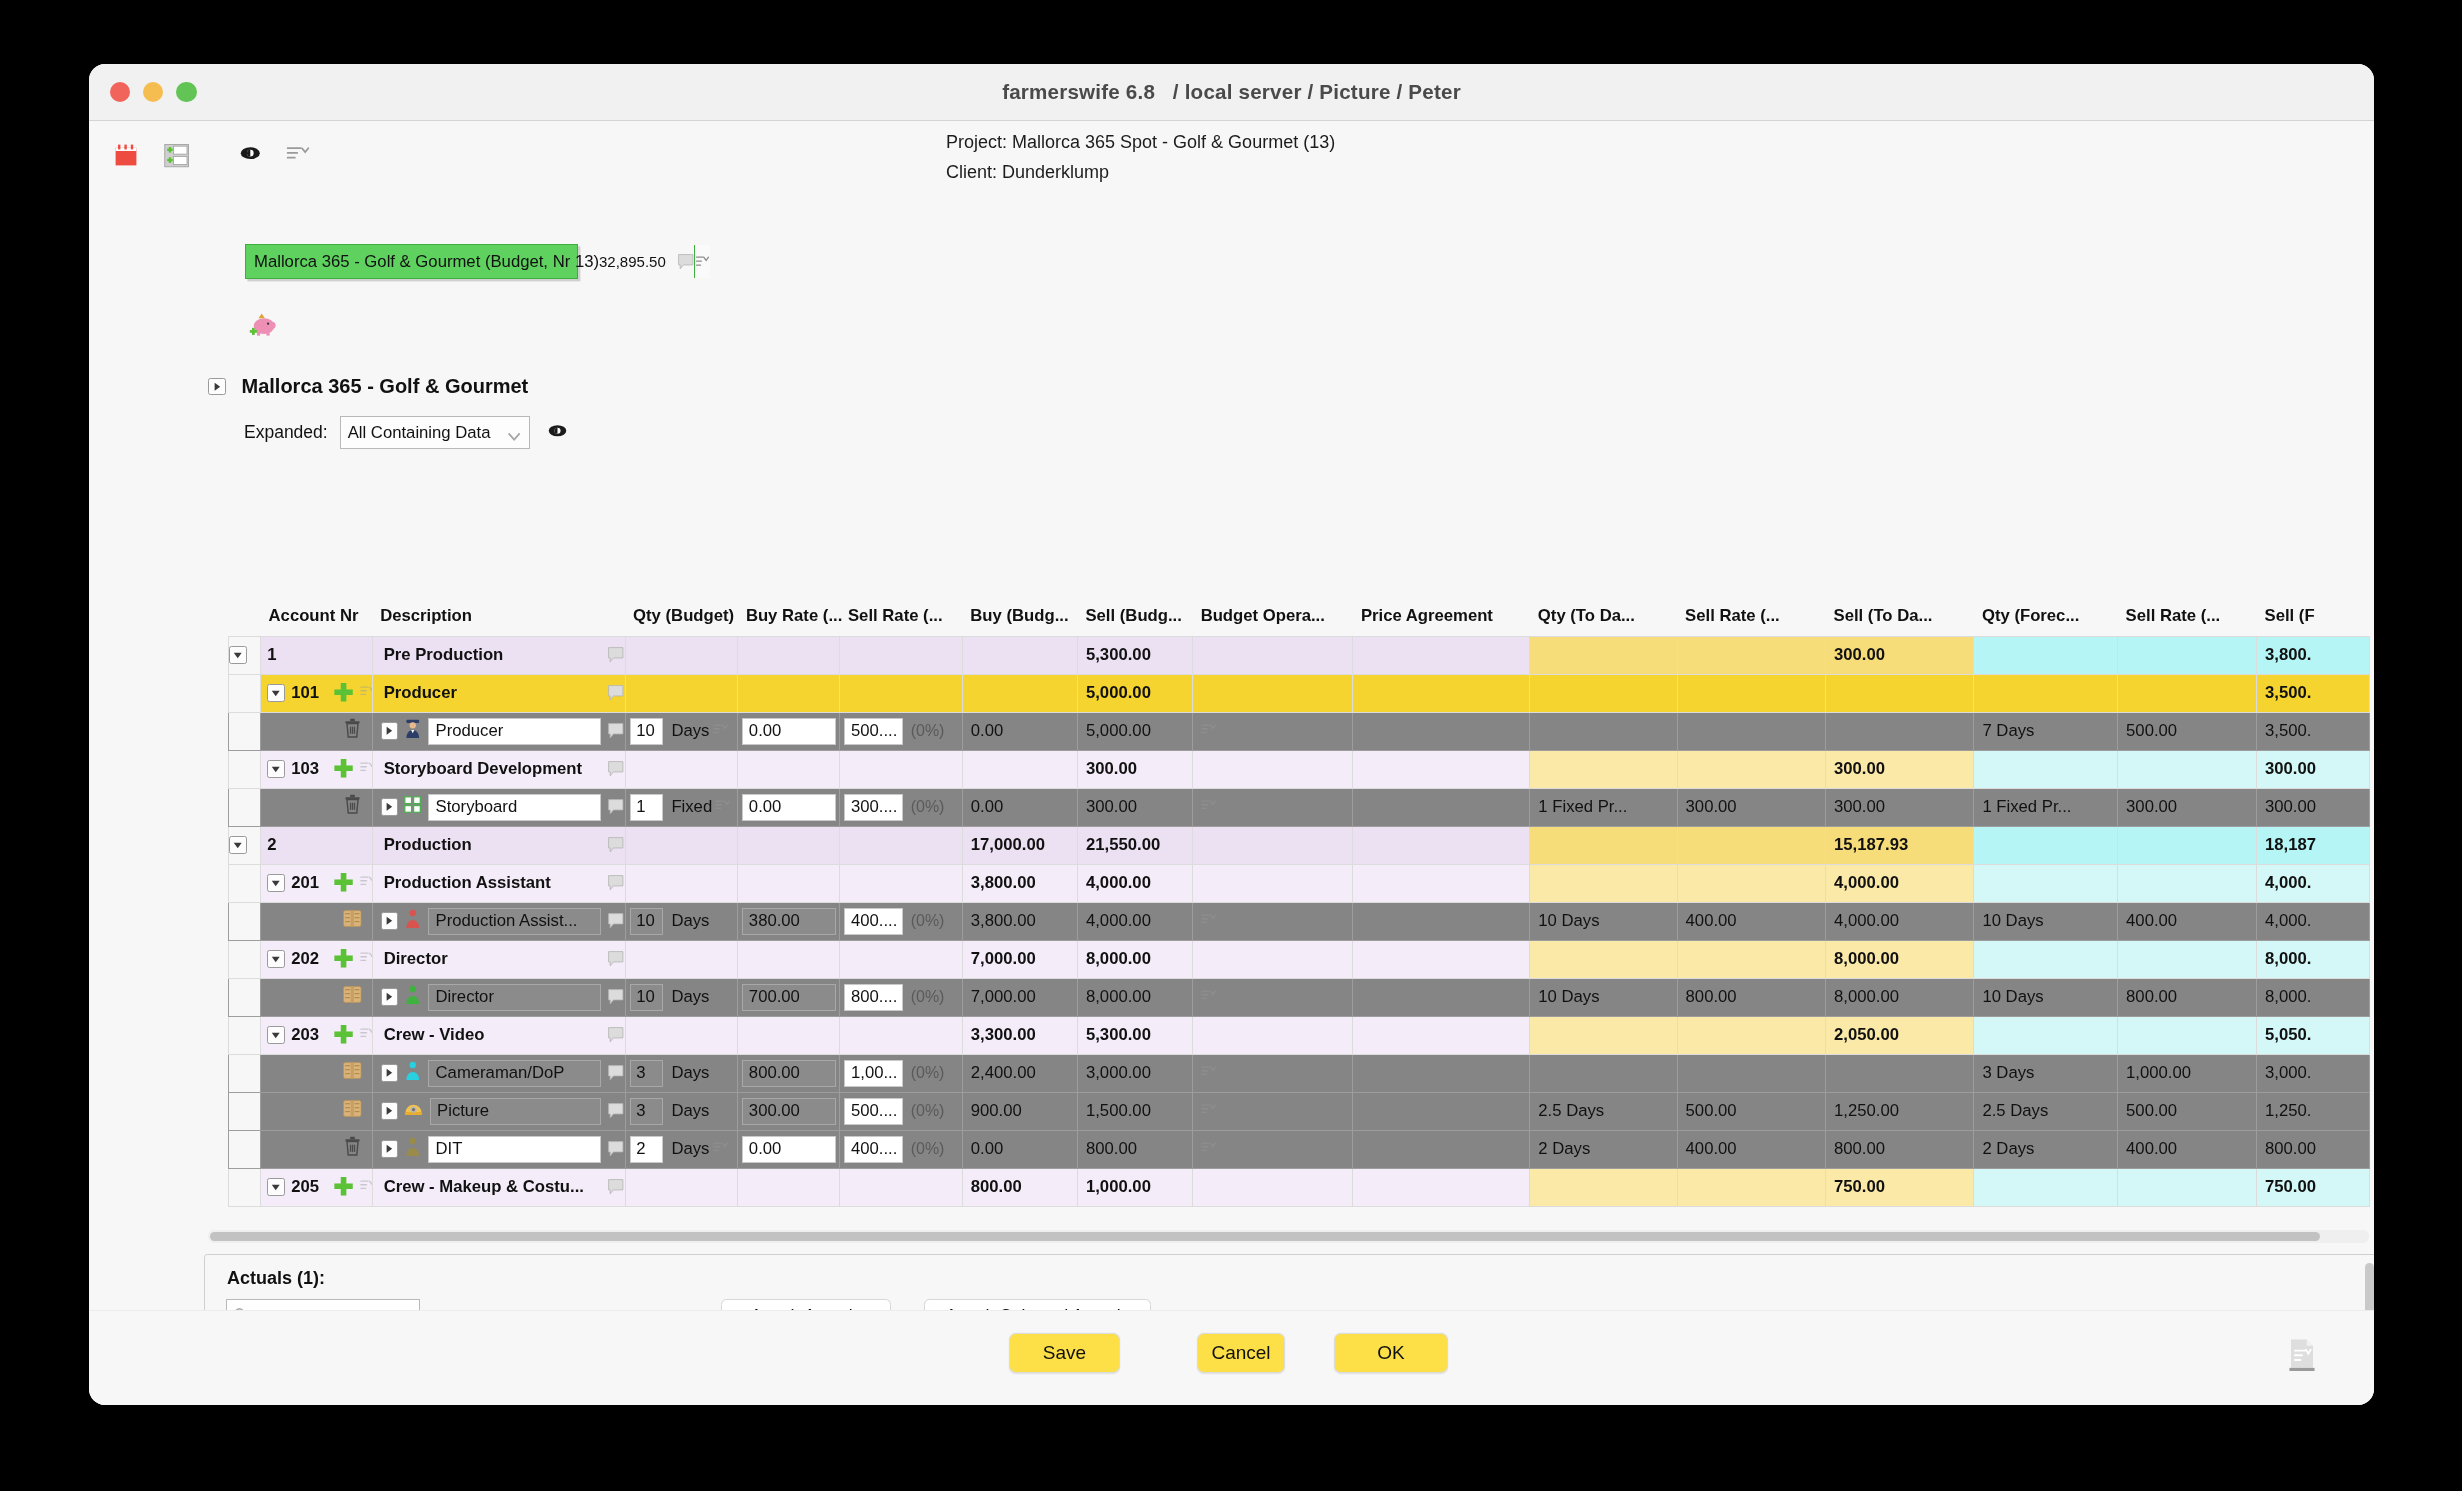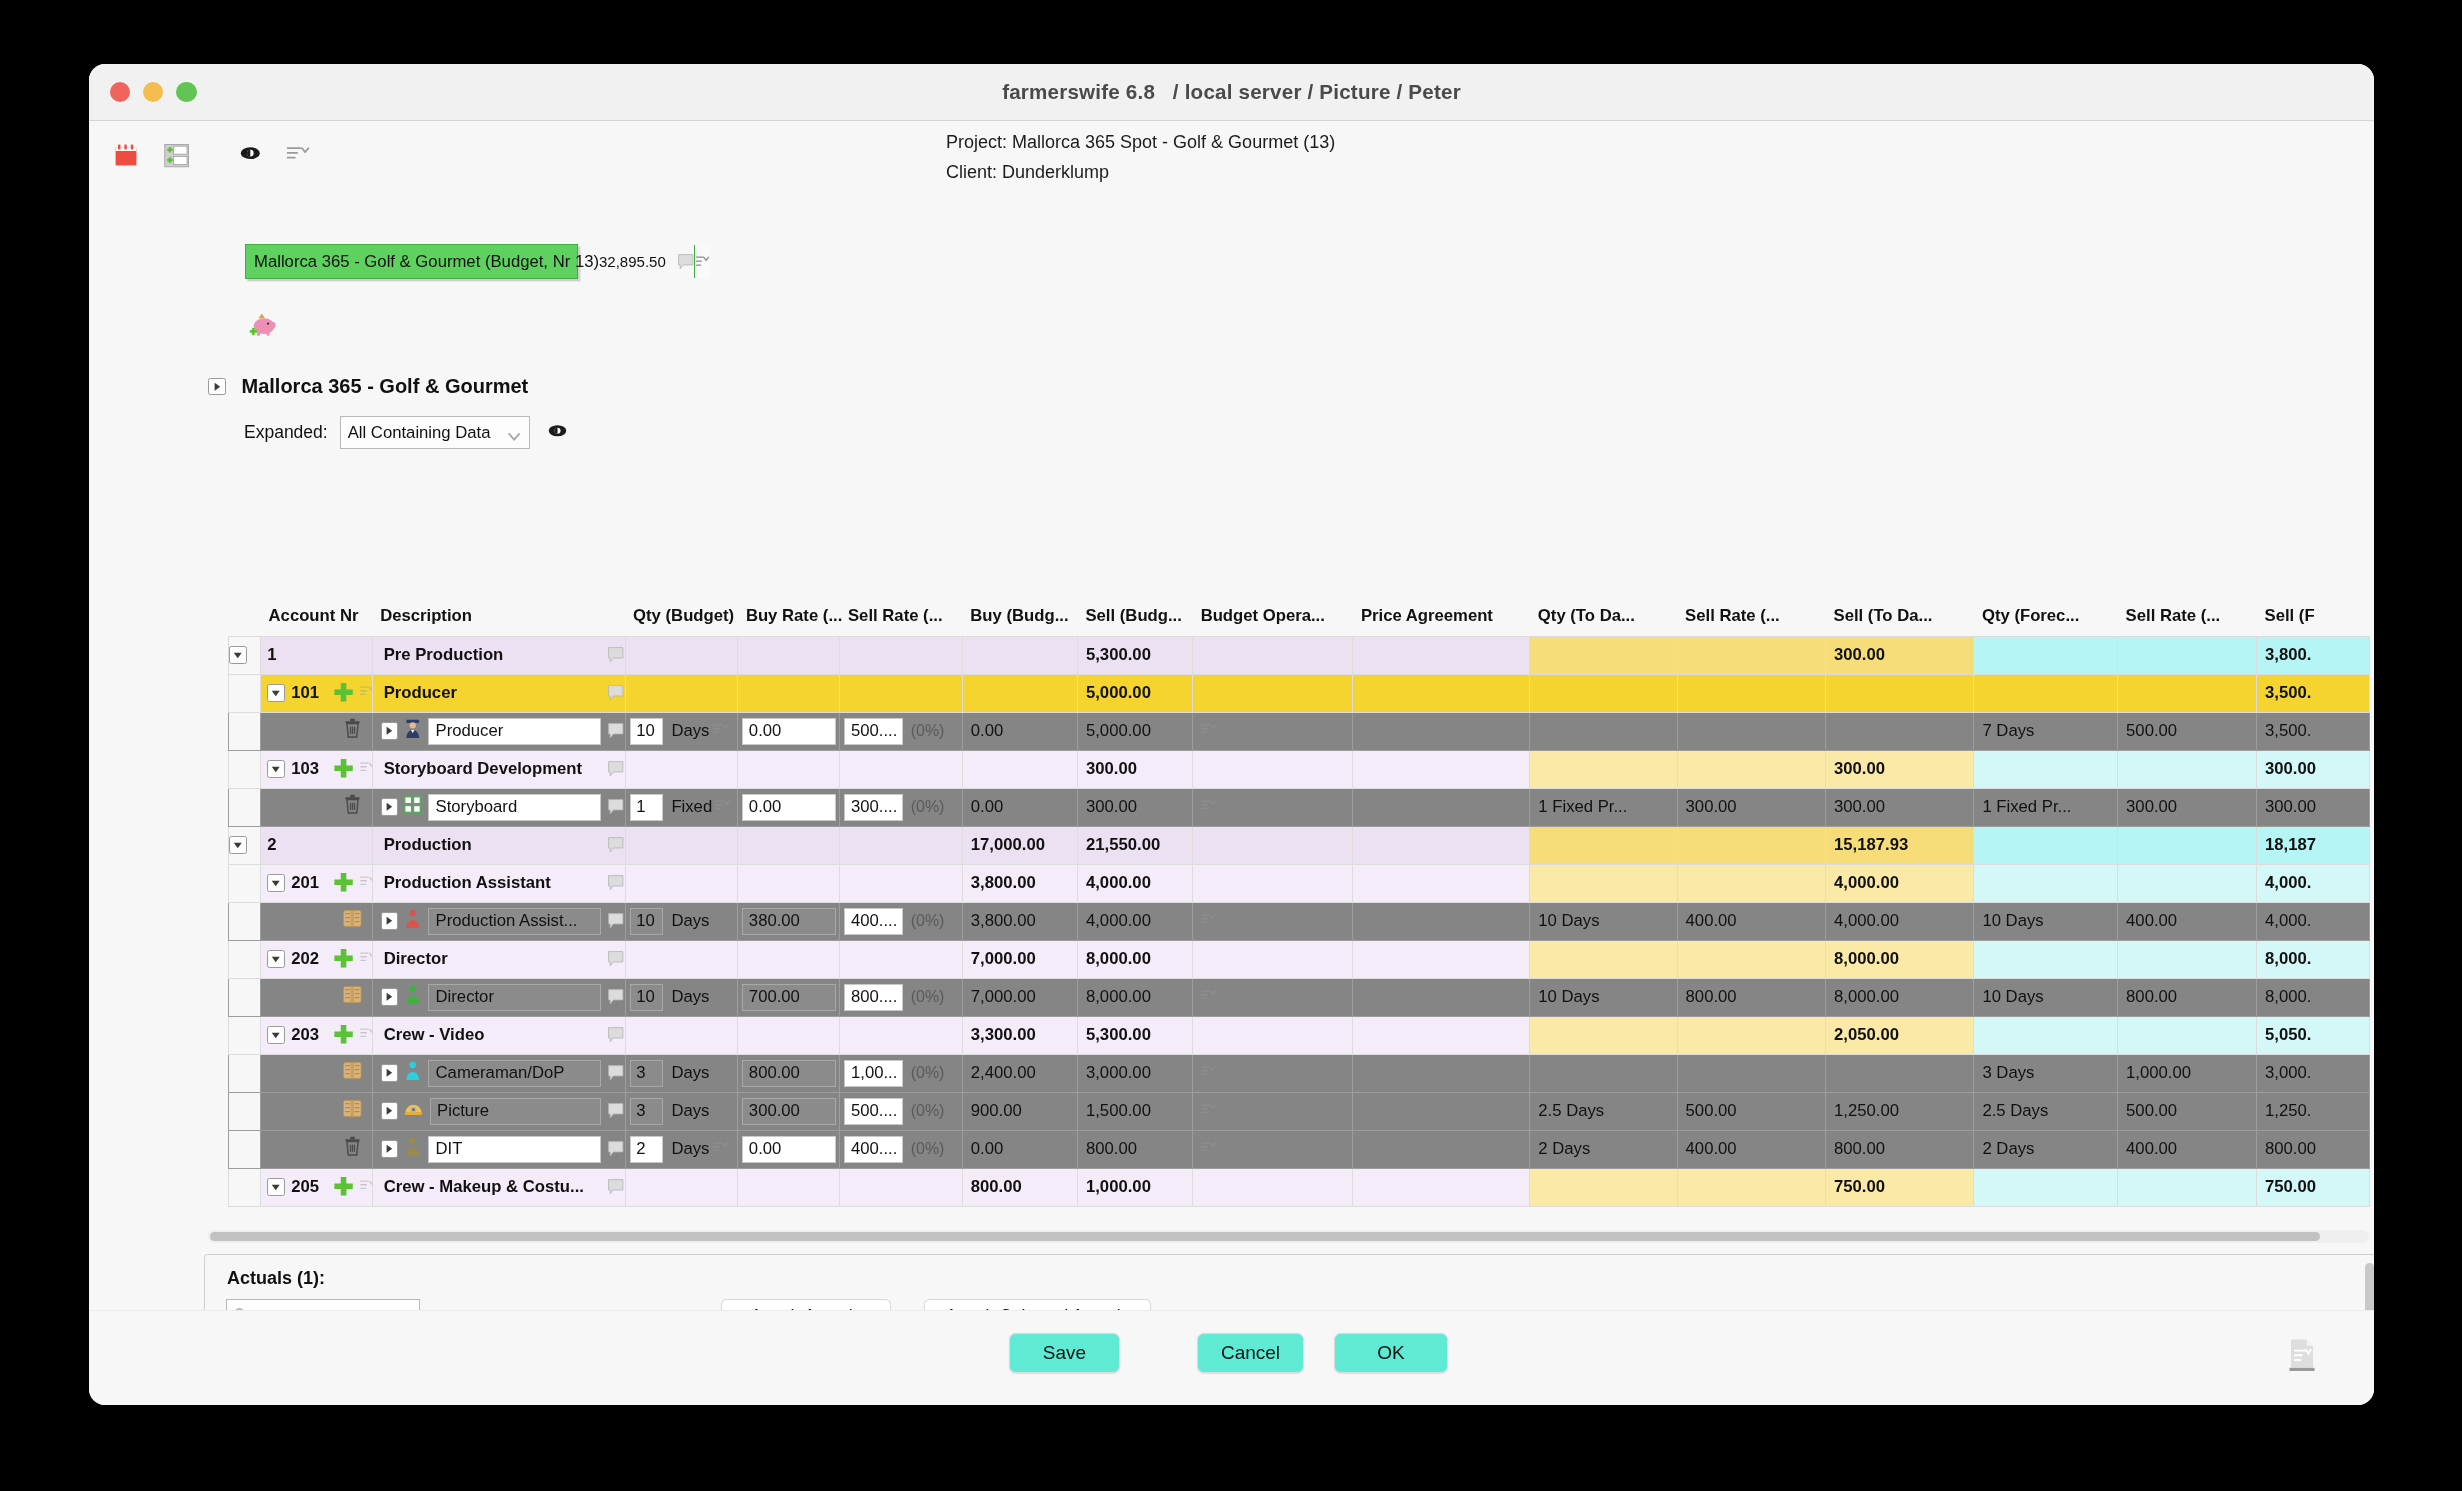--- a/index.html
+++ b/index.html
@@ -280,27 +280,27 @@
   
   #footer {
     height: 95px; min-height: 95px;
     background: #f7f7f7;
     position: relative;
     border-top: 0.8px solid #ececec;
   }
   .ft-btn {
     position:absolute; top: 22px;
     height: 40px;
-    background:#5eead4; border:0.8px solid #dcdcdc; border-radius: 7.1px;
+    background:#fde047; border:0.8px solid #dcdcdc; border-radius: 7.1px;
     box-shadow: 0 0.8px 1.6px rgba(0,0,0,0.10);
     display:flex; align-items:center; justify-content:center;
     font-size: 19px; color:#111;
   }
   #btn-save { left: 920px; width: 111px; }
-  #btn-cancel { left: 1108px; width: 107px; }
+  #btn-cancel { left: 1108px; width: 88px; }
   #btn-ok { left: 1245px; width: 114px; }
   #ft-doc { position:absolute; right: 56px; top: 27px; }
 </style>
 </head>
 <body>
 
 <div id="window">
 
   <div id="titlebar">
     <div class="traffic">

